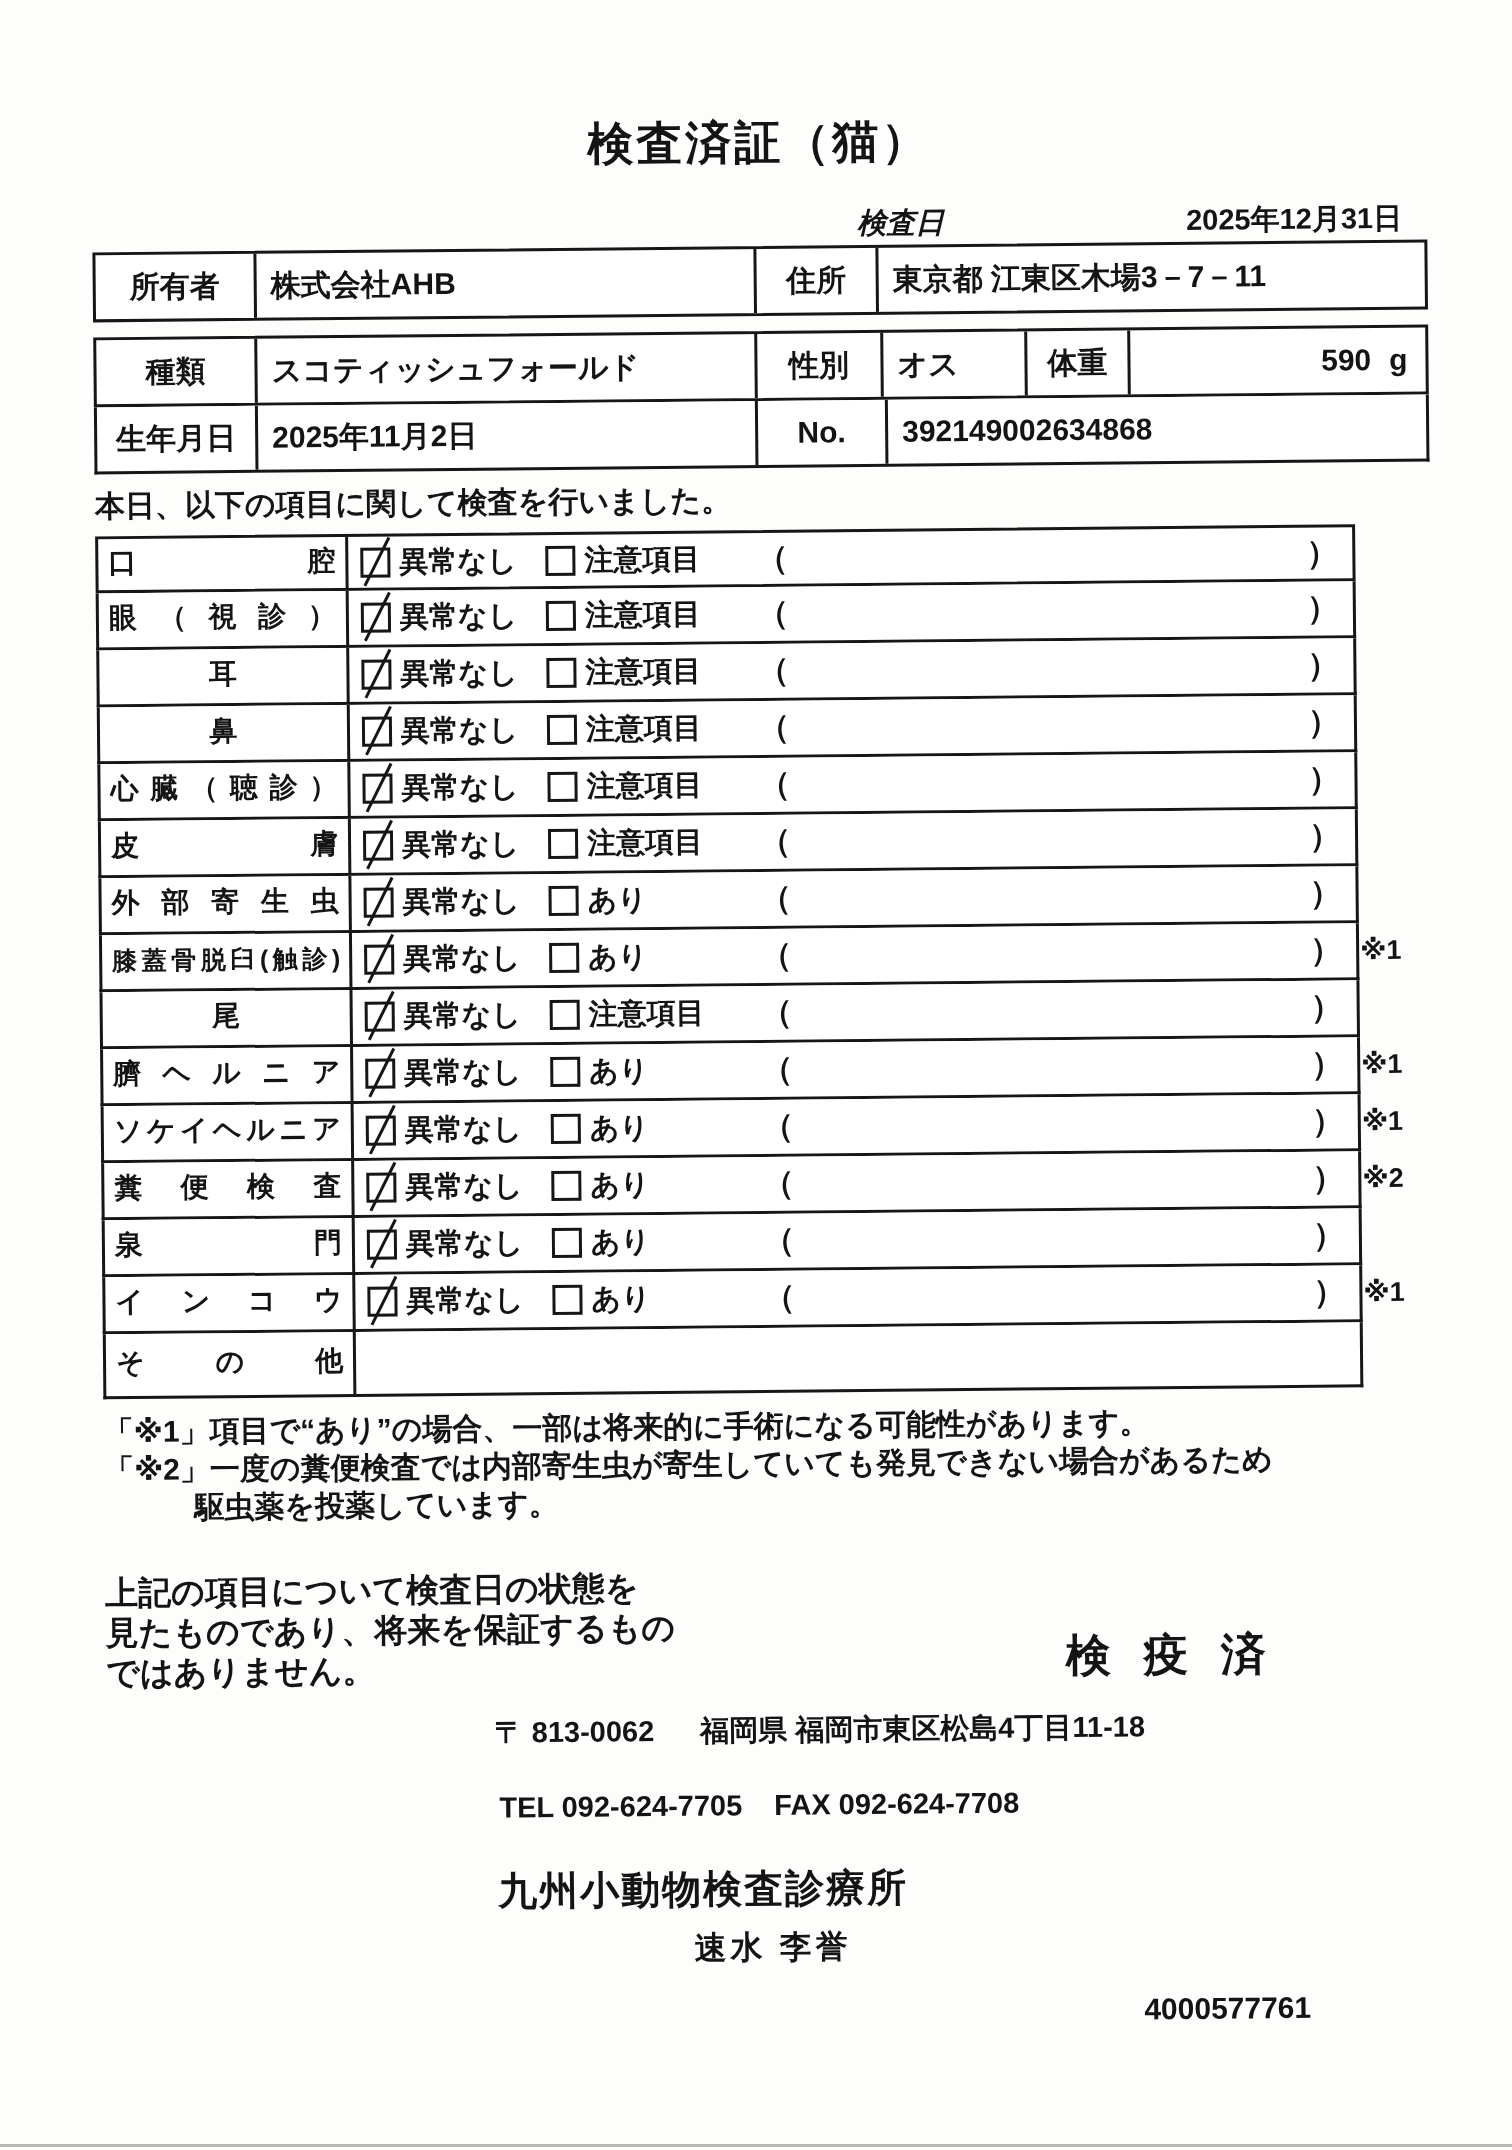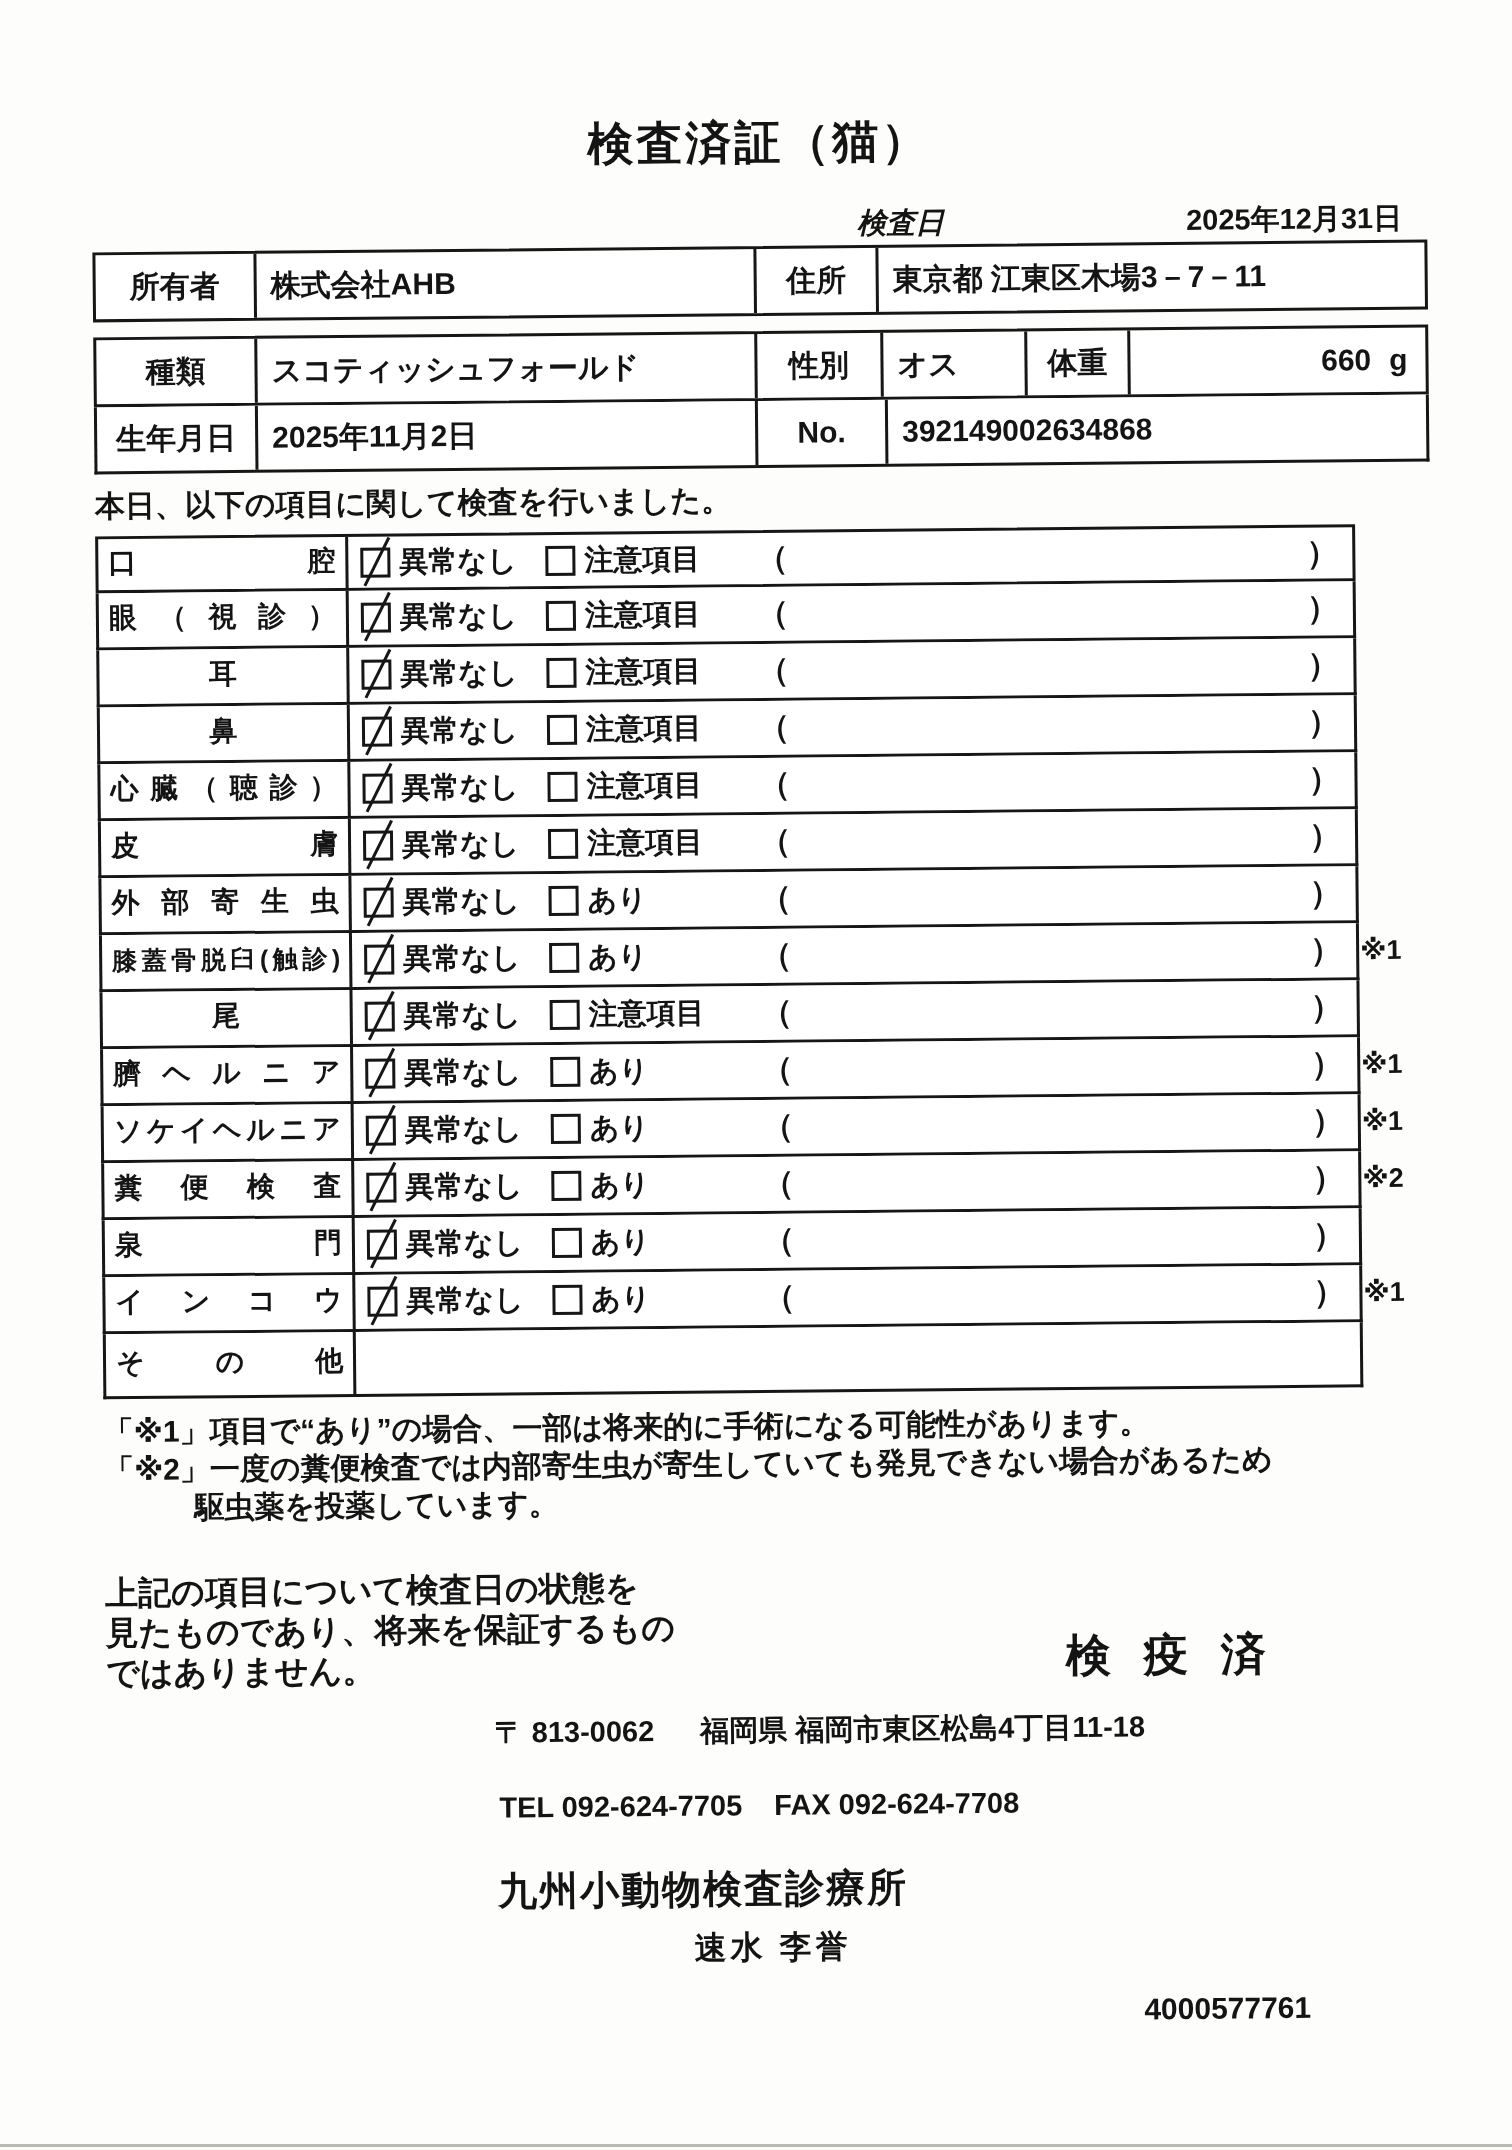--- a/index.html
+++ b/index.html
@@ -96,21 +96,21 @@
     </div>
 
     <div class="pet-table">
       <div class="tr h64">
         <div class="td w158 center">種類</div>
         <div class="td w500 padl">スコティッシュフォールド</div>
         <div class="td w126 center">性別</div>
         <div class="td w144 padl">オス</div>
         <div class="td w103 center">体重</div>
         <div class="td flex1 weight-cell">
-          <span>660</span>
+          <span>590</span>
           <span>g</span>
         </div>
       </div>
       <div class="tr h64">
         <div class="td w158 center">生年月日</div>
         <div class="td w500 padl">2025年11月2日</div>
         <div class="td w130 center">No.</div>
         <div class="td flex1 padl">392149002634868</div>
       </div>
     </div>

